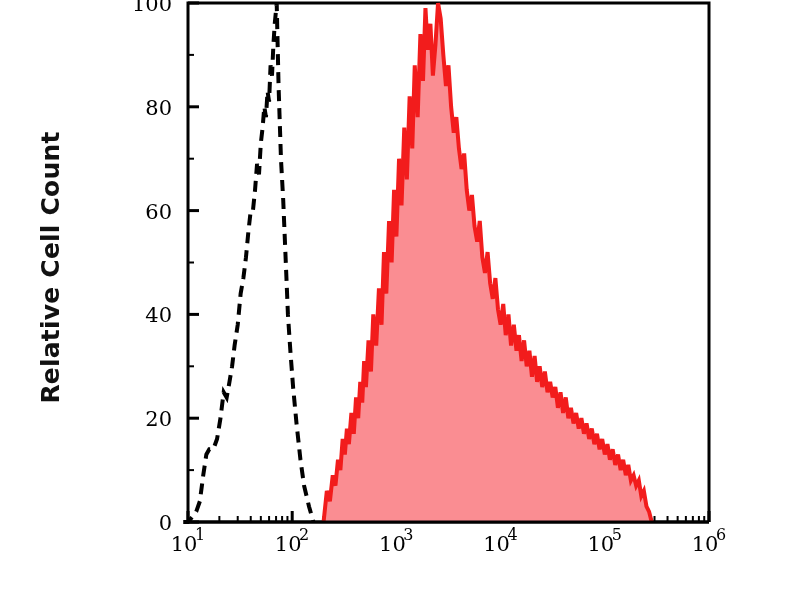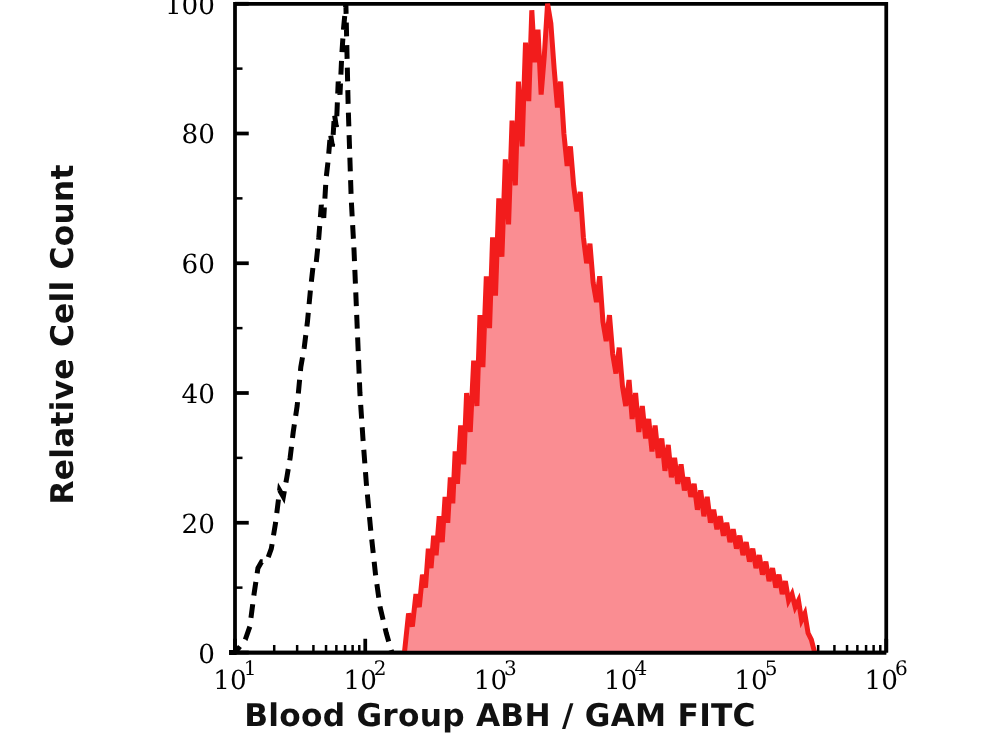--- a/index.html
+++ b/index.html
@@ -149,15 +149,14 @@
         <line x1="188" y1="158.70000000000005" x2="194" y2="158.70000000000005" stroke="#000" stroke-width="2"></line>
         <line x1="188" y1="54.89999999999998" x2="194" y2="54.89999999999998" stroke="#000" stroke-width="2"></line>
         <path d="M183.23 522.00 L188.00 522.00 L192.31 516.81 L196.25 511.62 L199.87 501.24 L203.23 475.29 L206.35 454.53 L209.27 449.34 L213.32 449.34 L217.05 438.96 L220.48 418.20 L223.68 392.25 L226.67 397.44 L229.47 381.87 L232.10 366.30 L234.59 345.54 L237.72 324.78 L240.64 293.64 L243.38 278.07 L245.97 257.31 L248.41 231.36 L250.73 210.60 L252.94 210.60 L255.05 189.84 L257.06 163.89 L258.99 174.27 L260.83 143.13 L262.61 127.56 L264.32 106.80 L265.96 117.18 L267.55 91.23 L269.08 101.61 L270.57 65.28 L272.00 75.66 L273.40 44.52 L274.75 23.76 L276.70 3.00 L278.57 86.04 L280.96 158.70 L283.22 200.22 L285.37 252.12 L287.93 314.40 L290.35 350.73 L293.10 387.06 L296.51 423.39 L300.45 459.72 L304.07 485.67 L309.01 506.43 L313.47 522.00" fill="none" stroke="#000000" stroke-width="4" stroke-linejoin="miter" stroke-linecap="butt" stroke-dasharray="11,7"></path>
         <path d="M323.57 522.00 L326.84 490.86 L329.89 501.24 L332.75 475.29 L335.44 485.67 L337.98 459.72 L340.38 470.10 L342.66 438.96 L344.84 454.53 L346.91 428.58 L348.89 444.15 L351.41 413.01 L353.79 433.77 L356.05 397.44 L358.21 418.20 L360.26 381.87 L362.23 402.63 L364.12 361.11 L365.93 387.06 L368.52 340.35 L370.96 371.49 L373.28 314.40 L376.20 345.54 L378.95 288.45 L381.53 324.78 L383.98 252.12 L386.30 293.64 L389.05 220.98 L391.63 262.50 L394.08 189.84 L396.40 236.55 L399.04 158.70 L401.53 205.41 L404.27 127.56 L406.86 179.46 L409.64 96.42 L412.27 148.32 L414.75 65.28 L417.67 117.18 L420.41 34.14 L423.00 80.85 L425.45 8.19 L427.77 49.71 L430.40 23.76 L432.90 75.66 L435.45 44.52 L438.05 3.00 L440.67 18.57 L443.32 54.90 L445.96 86.04 L448.47 65.28 L451.11 106.80 L453.73 132.75 L456.33 117.18 L458.91 148.32 L461.56 169.08 L464.16 153.51 L466.72 189.84 L469.32 210.60 L471.95 195.03 L474.52 226.17 L477.18 241.74 L479.76 220.98 L482.34 257.31 L484.97 272.88 L487.58 252.12 L490.16 283.26 L492.76 298.83 L495.38 278.07 L497.99 309.21 L500.60 324.78 L503.24 304.02 L505.73 335.16 L508.47 314.40 L511.06 345.54 L513.84 324.78 L516.47 350.73 L518.95 335.16 L521.59 361.11 L524.08 340.35 L526.69 366.30 L529.41 350.73 L531.97 376.68 L534.60 355.92 L537.10 381.87 L539.65 366.30 L542.25 387.06 L544.87 371.49 L547.52 392.25 L550.16 381.87 L552.67 397.44 L555.31 387.06 L557.93 407.82 L560.53 392.25 L563.11 413.01 L565.76 397.44 L568.36 418.20 L570.92 407.82 L573.52 423.39 L576.15 413.01 L578.72 428.58 L581.38 418.20 L583.96 433.77 L586.54 423.39 L589.17 438.96 L591.78 428.58 L594.36 444.15 L596.96 433.77 L599.58 449.34 L602.19 438.96 L604.80 454.53 L607.44 444.15 L609.93 459.72 L612.67 449.34 L615.26 464.91 L618.04 454.53 L620.67 470.10 L623.15 459.72 L625.79 475.29 L628.28 464.91 L630.89 480.48 L633.61 475.29 L636.17 485.67 L638.80 480.48 L641.30 496.05 L643.85 490.86 L646.45 506.43 L649.07 511.62 L651.72 522.00 L 651.72 522.00 L 323.57 522.00 Z" fill="#FA8D92" stroke="none"></path>
         <path d="M323.57 522.00 L326.84 490.86 L329.89 501.24 L332.75 475.29 L335.44 485.67 L337.98 459.72 L340.38 470.10 L342.66 438.96 L344.84 454.53 L346.91 428.58 L348.89 444.15 L351.41 413.01 L353.79 433.77 L356.05 397.44 L358.21 418.20 L360.26 381.87 L362.23 402.63 L364.12 361.11 L365.93 387.06 L368.52 340.35 L370.96 371.49 L373.28 314.40 L376.20 345.54 L378.95 288.45 L381.53 324.78 L383.98 252.12 L386.30 293.64 L389.05 220.98 L391.63 262.50 L394.08 189.84 L396.40 236.55 L399.04 158.70 L401.53 205.41 L404.27 127.56 L406.86 179.46 L409.64 96.42 L412.27 148.32 L414.75 65.28 L417.67 117.18 L420.41 34.14 L423.00 80.85 L425.45 8.19 L427.77 49.71 L430.40 23.76 L432.90 75.66 L435.45 44.52 L438.05 3.00 L440.67 18.57 L443.32 54.90 L445.96 86.04 L448.47 65.28 L451.11 106.80 L453.73 132.75 L456.33 117.18 L458.91 148.32 L461.56 169.08 L464.16 153.51 L466.72 189.84 L469.32 210.60 L471.95 195.03 L474.52 226.17 L477.18 241.74 L479.76 220.98 L482.34 257.31 L484.97 272.88 L487.58 252.12 L490.16 283.26 L492.76 298.83 L495.38 278.07 L497.99 309.21 L500.60 324.78 L503.24 304.02 L505.73 335.16 L508.47 314.40 L511.06 345.54 L513.84 324.78 L516.47 350.73 L518.95 335.16 L521.59 361.11 L524.08 340.35 L526.69 366.30 L529.41 350.73 L531.97 376.68 L534.60 355.92 L537.10 381.87 L539.65 366.30 L542.25 387.06 L544.87 371.49 L547.52 392.25 L550.16 381.87 L552.67 397.44 L555.31 387.06 L557.93 407.82 L560.53 392.25 L563.11 413.01 L565.76 397.44 L568.36 418.20 L570.92 407.82 L573.52 423.39 L576.15 413.01 L578.72 428.58 L581.38 418.20 L583.96 433.77 L586.54 423.39 L589.17 438.96 L591.78 428.58 L594.36 444.15 L596.96 433.77 L599.58 449.34 L602.19 438.96 L604.80 454.53 L607.44 444.15 L609.93 459.72 L612.67 449.34 L615.26 464.91 L618.04 454.53 L620.67 470.10 L623.15 459.72 L625.79 475.29 L628.28 464.91 L630.89 480.48 L633.61 475.29 L636.17 485.67 L638.80 480.48 L641.30 496.05 L643.85 490.86 L646.45 506.43 L649.07 511.62 L651.72 522.00" fill="none" stroke="#F21C1C" stroke-width="4" stroke-linejoin="miter" stroke-linecap="butt"></path>
         <line x1="188" y1="522" x2="709" y2="522" stroke="#000" stroke-width="3"></line>
       </g>
   </svg>
 
   <div class="axis-title-y">Relative Cell Count</div>
-  <div class="axis-title-x">Blood Group ABH / GAM FITC</div>
 
 </div>
 
 </body></html>

